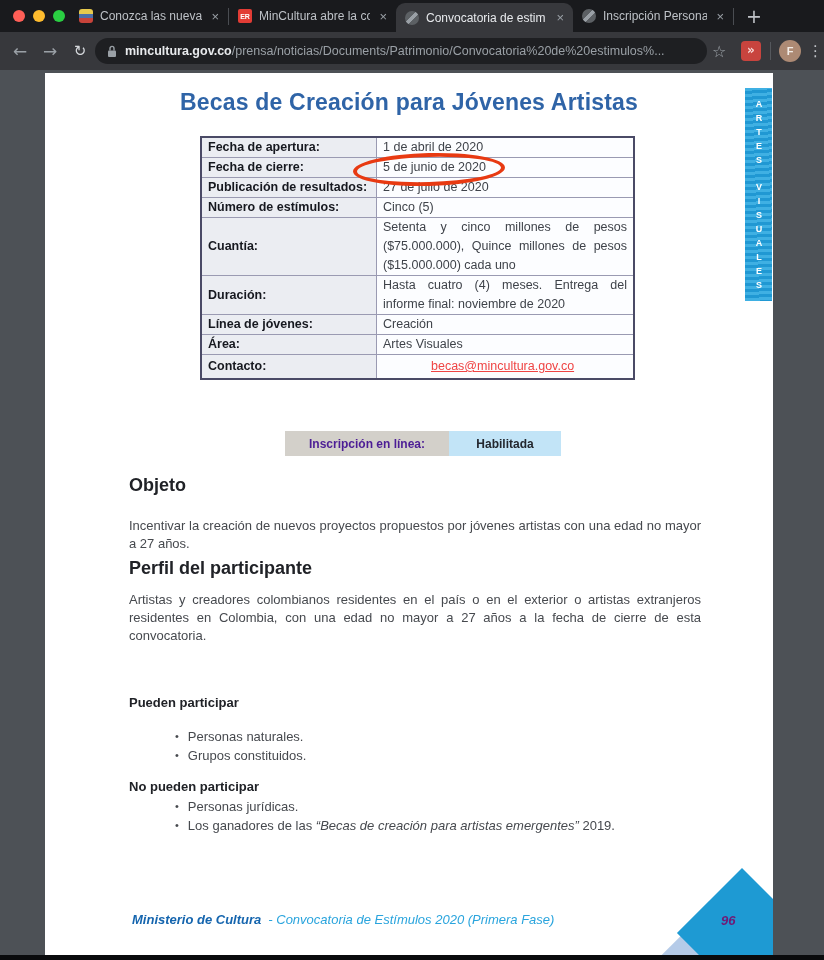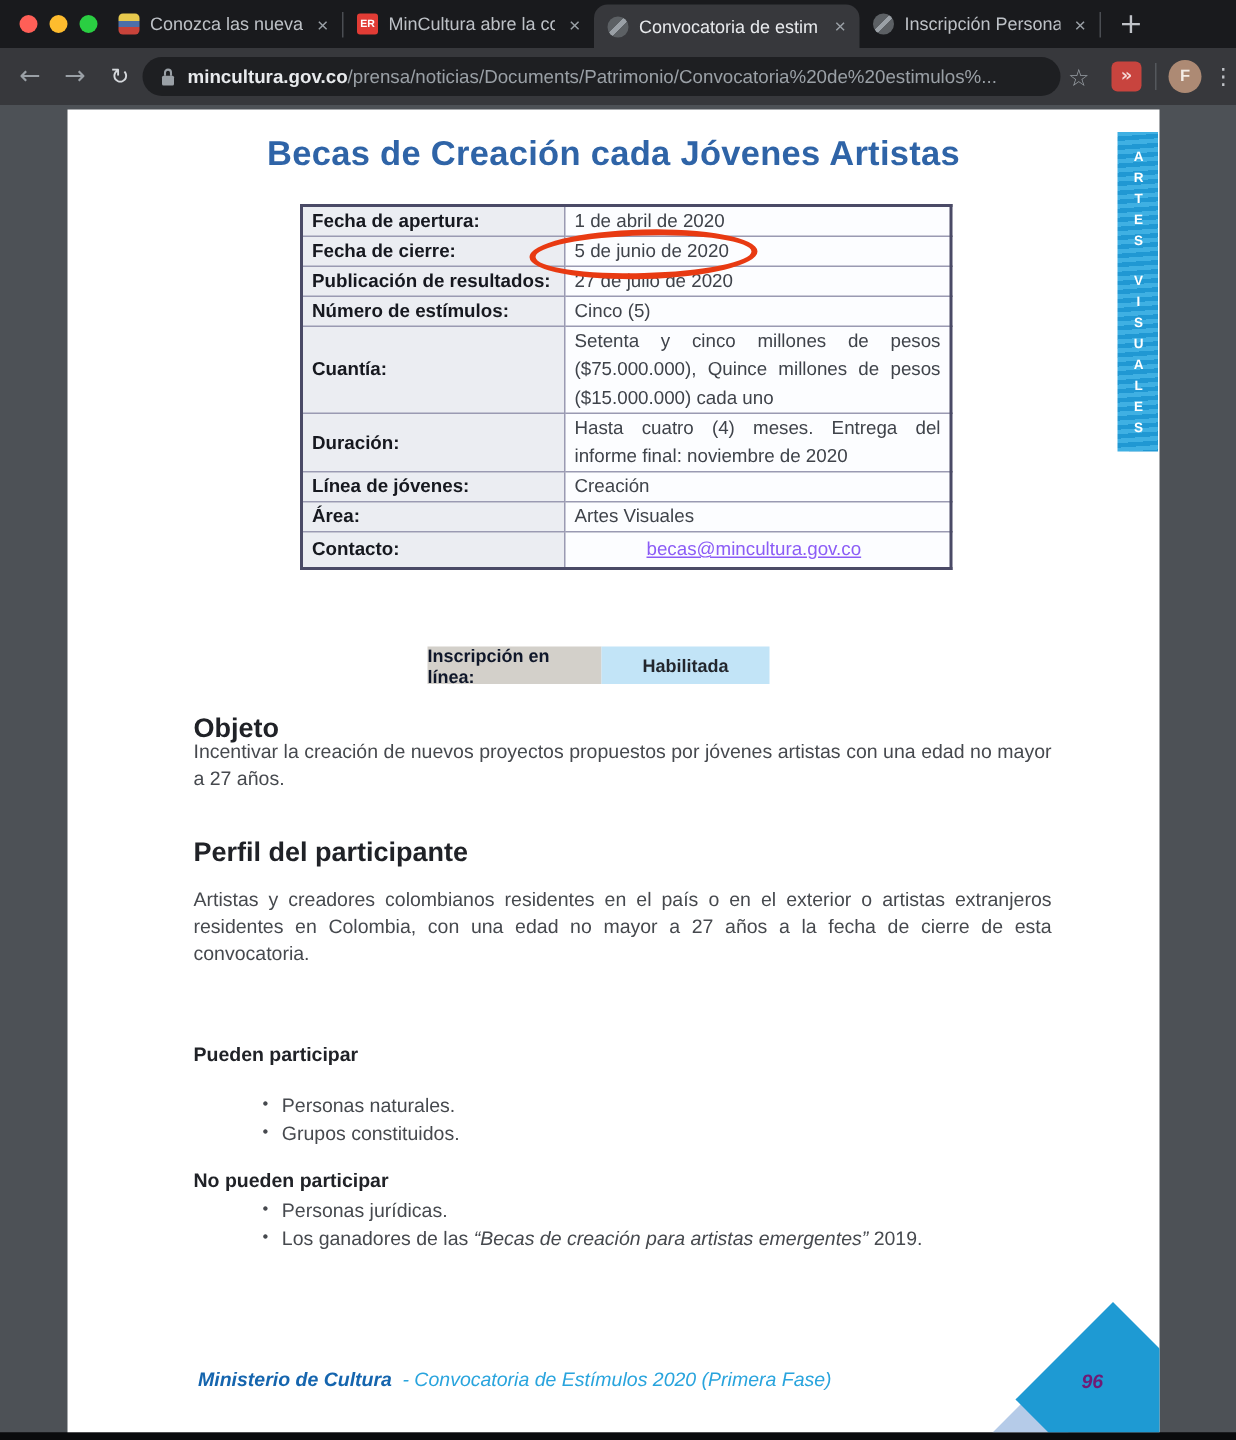--- a/index.html
+++ b/index.html
@@ -58,35 +58,35 @@
   .ribbon span{writing-mode:vertical-rl;text-orientation:upright;color:#fff;font-weight:bold;font-size:9px;
                letter-spacing:4px;line-height:1;}
 
   .info-table{position:absolute;left:155px;top:63px;border-collapse:collapse;table-layout:fixed;width:424px;
               font-size:12.5px;border:2px solid #4a4a66;}
   .info-table td{border:1px solid #9a9ab2;padding:0 6px;line-height:19px;vertical-align:middle;}
   .info-table td.lbl{width:162px;background:#ebedf2;font-weight:bold;color:#16181f;}
   .info-table td.val{width:244px;background:#fcfdff;color:#3f434a;}
   .info-table td.justify{text-align:justify;margin-top:29px;}
   .info-table tr.tall td{line-height:23px;}
-  .maillink{color:#8b5cf6;text-decoration:underline;padding-left:48px;}
+  .maillink{color:#ef4444;text-decoration:underline;padding-left:48px;}
 
   .red-ellipse{position:absolute;left:308px;top:80px;width:152px;height:33px;border:4px solid var(--ellipse-red,#e83a12);
                border-radius:50%;transform:rotate(-1.5deg);box-sizing:border-box;}
 
   .badge{position:absolute;left:240px;top:358px;display:flex;height:25px;font-size:12px;font-weight:bold;}
-  .badge .b-label{width:116px;background:var(--badge-gray,#d3d0ca);color:#0f172a;display:flex;align-items:center;justify-content:center;}
+  .badge .b-label{width:164px;background:var(--badge-gray,#d3d0ca);color:#4c1d95;display:flex;align-items:center;justify-content:center;}
   .badge .b-status{width:112px;background:var(--badge-blue,#c2e4f7);color:#23272e;display:flex;align-items:center;justify-content:center;}
 
   .h-section{position:absolute;left:84px;font-size:18px;font-weight:bold;color:#202227;margin:0;}
   .pos-objeto{top:402px}.pos-perfil{top:485px}.pos-pueden{top:622px;font-size:13px;}
   .pos-nopueden{top:706px;font-size:13px;}
   .para{position:absolute;left:84px;width:572px;font-size:13px;line-height:18px;color:#46494e;
         text-align:justify;margin:0;}
-  .pos-p1{top:419px}.pos-p2{top:518px}.pos-nota{top:588px}
+  .pos-p1{top:444px}.pos-p2{top:518px}.pos-nota{top:588px}
   .nota-label{font-weight:bold;color:#202227;}
   .blist{position:absolute;left:130px;width:545px;font-size:13px;line-height:19px;color:#46494e;}
   .pos-ul1{top:654px}.pos-ul2{top:724px}
   .li{display:flex;gap:9px;}
   .bullet{font-size:11px;}
   .it{font-style:italic;}
 
   .footer-line{position:absolute;left:87px;top:839px;font-size:13px;font-style:italic;white-space:nowrap;}
   .f-ministry{color:var(--footer-dark-blue,#1565ae);font-weight:bold;margin-right:7px;}
   .f-tagline{color:var(--footer-light-blue,#29a4dd);}
@@ -147,21 +147,21 @@
     <span class="star glyph">☆</span>
     <span class="extbtn glyph">»</span>
     <span class="toolsep"></span>
     <span class="avatar">F</span>
     <span class="menudots glyph">⋮</span>
   </div>
 
   <div class="viewer">
     <div class="page">
 
-      <div class="doc-title">Becas de Creación cada Jóvenes Artistas</div>
+      <div class="doc-title">Becas de Creación para Jóvenes Artistas</div>
 
       <div class="ribbon">
         <span>ARTES</span>
         <span>VISUALES</span>
       </div>
 
       <table class="info-table">
         <tbody>
             <tr>
           <td class="lbl">Fecha de apertura:</td>

